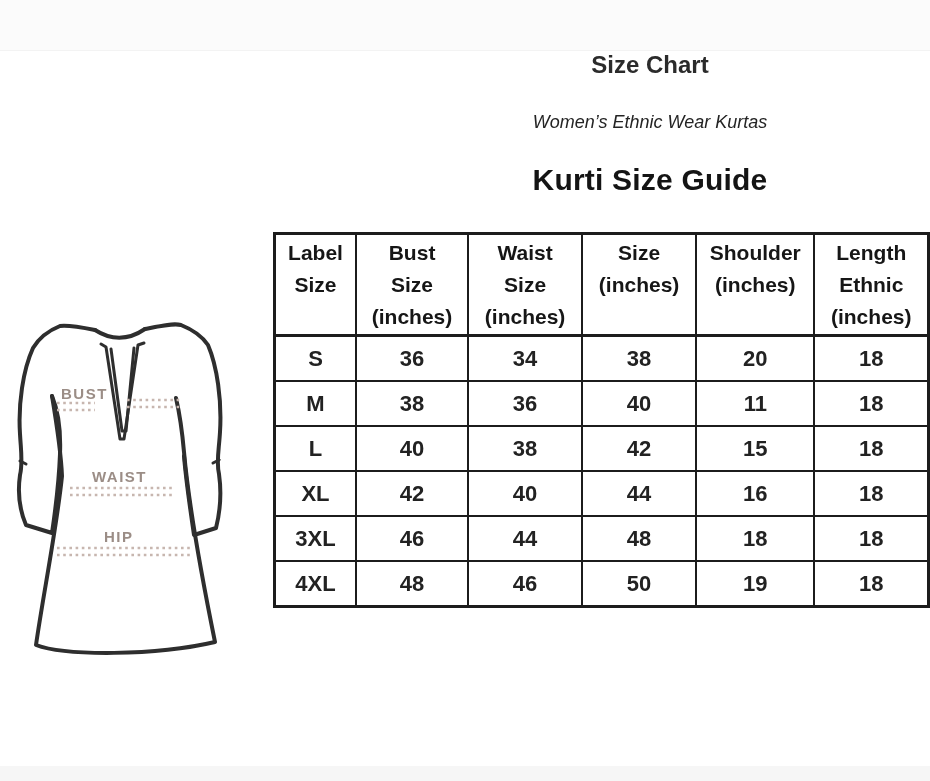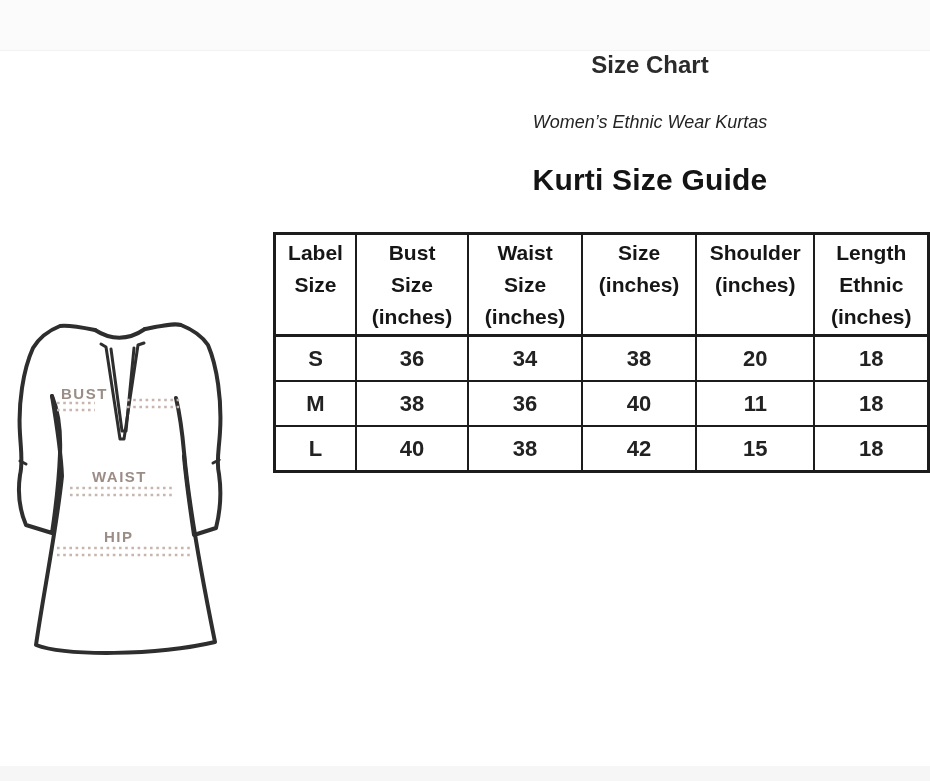--- a/index.html
+++ b/index.html
@@ -178,16 +178,40 @@
           <td>18</td>
         </tr>
         <tr>
           <td>L</td>
           <td>40</td>
           <td>38</td>
           <td>42</td>
           <td>15</td>
           <td>18</td>
         </tr>
+        <tr>
+          <td>XL</td>
+          <td>42</td>
+          <td>40</td>
+          <td>44</td>
+          <td>16</td>
+          <td>18</td>
+        </tr>
+        <tr>
+          <td>3XL</td>
+          <td>46</td>
+          <td>44</td>
+          <td>48</td>
+          <td>18</td>
+          <td>18</td>
+        </tr>
+        <tr>
+          <td>4XL</td>
+          <td>48</td>
+          <td>46</td>
+          <td>50</td>
+          <td>19</td>
+          <td>18</td>
+        </tr>
       </tbody>
   </table>
 
 </div>
 
 </body></html>

